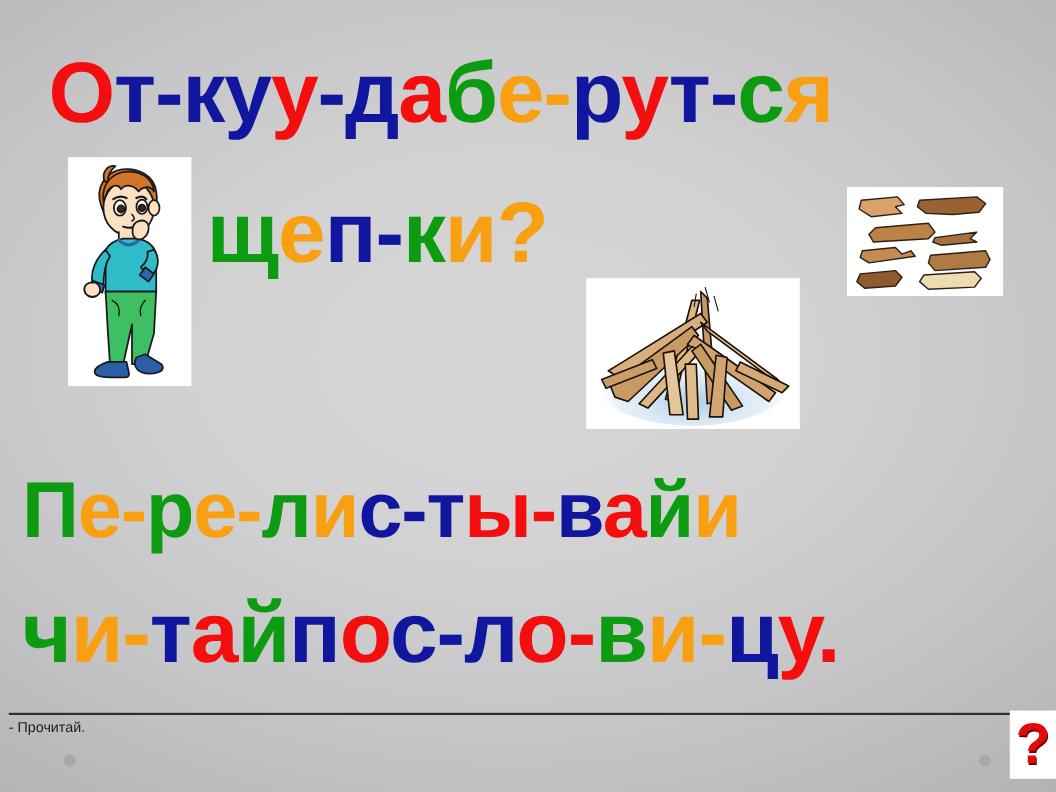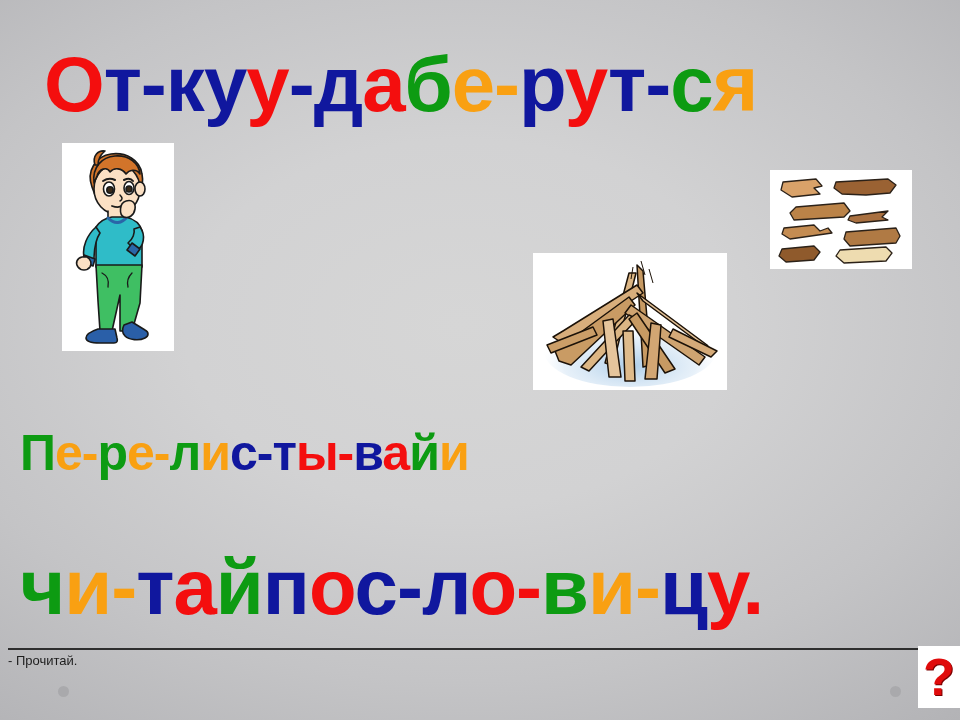--- a/index.html
+++ b/index.html
@@ -34,22 +34,22 @@
   }
   .line span { display: inline; }
 
   .c-red    { color: #f40e0e; }
   .c-blue   { color: #10179e; }
   .c-green  { color: #0d9b12; }
   .c-orange { color: #f9a012; }
 
   #line1 { left: 44px;  top: 45px;  font-size: 78px; }
   #line2 { left: 188px; top: 172px; font-size: 78px; }
-  #line3 { left: 20px;  top: 428px; font-size: 50px; }
-  #line4 { left: 20px;  top: 548px; font-size: 78px; }
+  #line3 { left: 20px;  top: 428px; font-size: 72px; }
+  #line4 { left: 20px;  top: 536px; font-size: 78px; }
 
   .gap { display: inline-block; width: 32px; }
   .gap-sm { display: inline-block; width: 24px; }
 
   
   .card {
     position: absolute;
     background: #ffffff;
     overflow: hidden;
   }
@@ -109,20 +109,23 @@
 </style>
 </head>
 <body>
 
 <div id="slide">
 
   <div class="line" id="line1">
     <span class="c-red">О</span><span class="c-blue">т-ку</span><span class="c-red">у</span><span class="c-blue">-д</span><span class="c-red">а</span><span class="gap"></span><span class="c-green">б</span><span class="c-orange">е-</span><span class="c-blue">р</span><span class="c-red">у</span><span class="c-blue">т-</span><span class="c-green">с</span><span class="c-orange">я</span>
   </div>
 
+  <div class="line" id="line2">
+    <span class="c-green">щ</span><span class="c-orange">е</span><span class="c-blue">п-</span><span class="c-green">к</span><span class="c-orange">и?</span>
+  </div>
 
   <div class="line" id="line3">
     <span class="c-green">П</span><span class="c-orange">е-</span><span class="c-green">р</span><span class="c-orange">е-</span><span class="c-green">л</span><span class="c-orange">и</span><span class="c-blue">с-т</span><span class="c-red">ы-</span><span class="c-blue">в</span><span class="c-red">а</span><span class="c-green">й</span><span class="gap"></span><span class="c-orange">и</span>
   </div>
 
   <div class="line" id="line4">
     <span class="c-green">ч</span><span class="c-orange">и-</span><span class="c-blue">т</span><span class="c-red">а</span><span class="c-green">й</span><span class="gap-sm"></span><span class="c-blue">п</span><span class="c-red">о</span><span class="c-blue">с-л</span><span class="c-red">о-</span><span class="c-green">в</span><span class="c-orange">и-</span><span class="c-blue">ц</span><span class="c-red">у.</span>
   </div>
 
   <div class="card" id="pic-boy">

